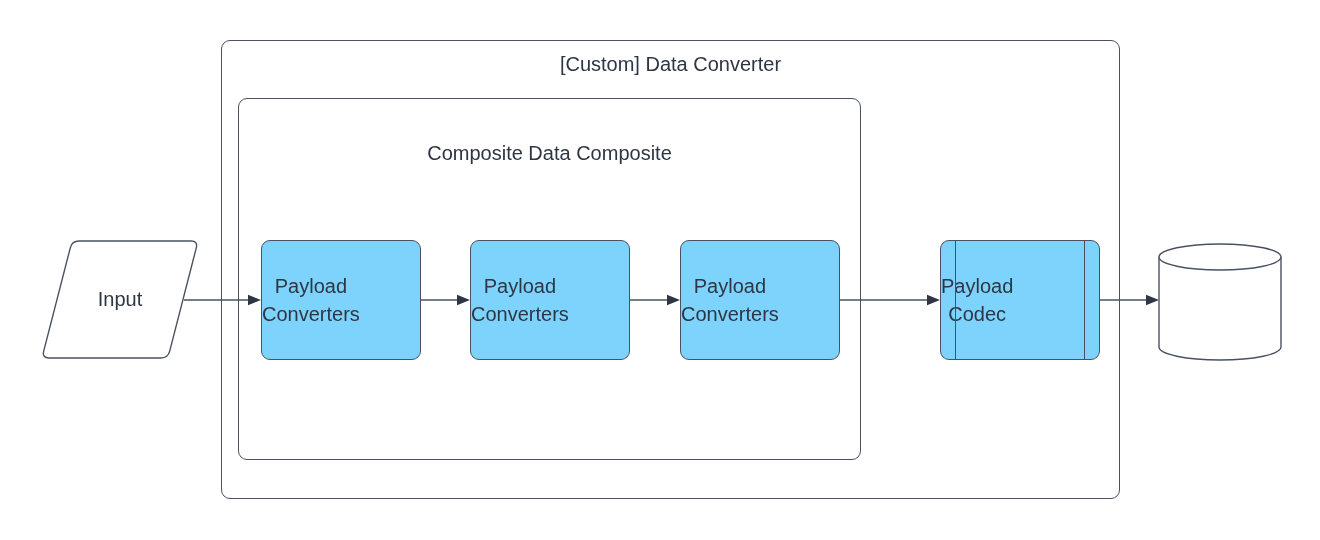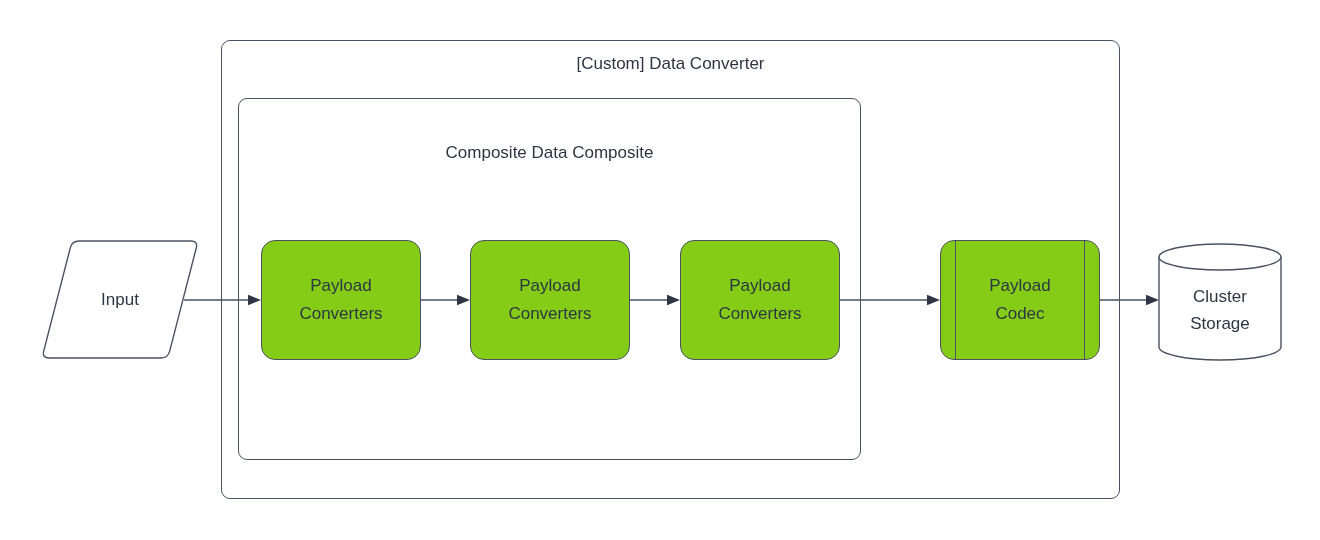--- a/index.html
+++ b/index.html
@@ -8,21 +8,21 @@
     background: #ffffff;
     font-family: "Liberation Sans", "DejaVu Sans", sans-serif;
   }
   .canvas {
     position: relative;
     width: 1320px;
     height: 540px;
     background: #ffffff;
     overflow: hidden;
     color: #2e3644;
-    font-size: 17px;
+    font-size: 20px;
   }
   .group-box {
     position: absolute;
     border: 1.4px solid #4a5261;
     border-radius: 9px;
     background: transparent;
     box-sizing: border-box;
   }
   .group-outer { left: 221px; top: 40px; width: 899px; height: 459px; }
   .group-inner { left: 238px; top: 98px; width: 623px; height: 362px; }
@@ -37,26 +37,26 @@
 
   .svg-layer {
     position: absolute;
     left: 0; top: 0;
     pointer-events: none;
   }
 
   .node-box {
     position: absolute;
     border: 1.4px solid #4a5261;
-    border-radius: 14px;
-    background: #84cc16;
+    border-radius: 9px;
+    background: #7dd3fc;
     box-sizing: border-box;
     display: flex;
     align-items: center;
-    justify-content: center;
+    justify-content: flex-start;
     text-align: center;
     line-height: 28px;
     white-space: pre-line;
   }
   .converter-1 { left: 261px; top: 240px; width: 160px; height: 120px; }
   .converter-2 { left: 470px; top: 240px; width: 160px; height: 120px; }
   .converter-3 { left: 680px; top: 240px; width: 160px; height: 120px; }
   .codec       { left: 940px; top: 240px; width: 160px; height: 120px; }
 
   .codec-bar {
@@ -145,16 +145,14 @@
   </div>
 
   <div class="node-box codec">
     <div class="codec-bar left"></div>
     <div class="codec-bar right"></div>
     <span>Payload
 Codec</span>
   </div>
 
   <div class="shape-label input-label">Input</div>
-  <div class="shape-label storage-label">Cluster
-Storage</div>
 
 </div>
 
 </body></html>

